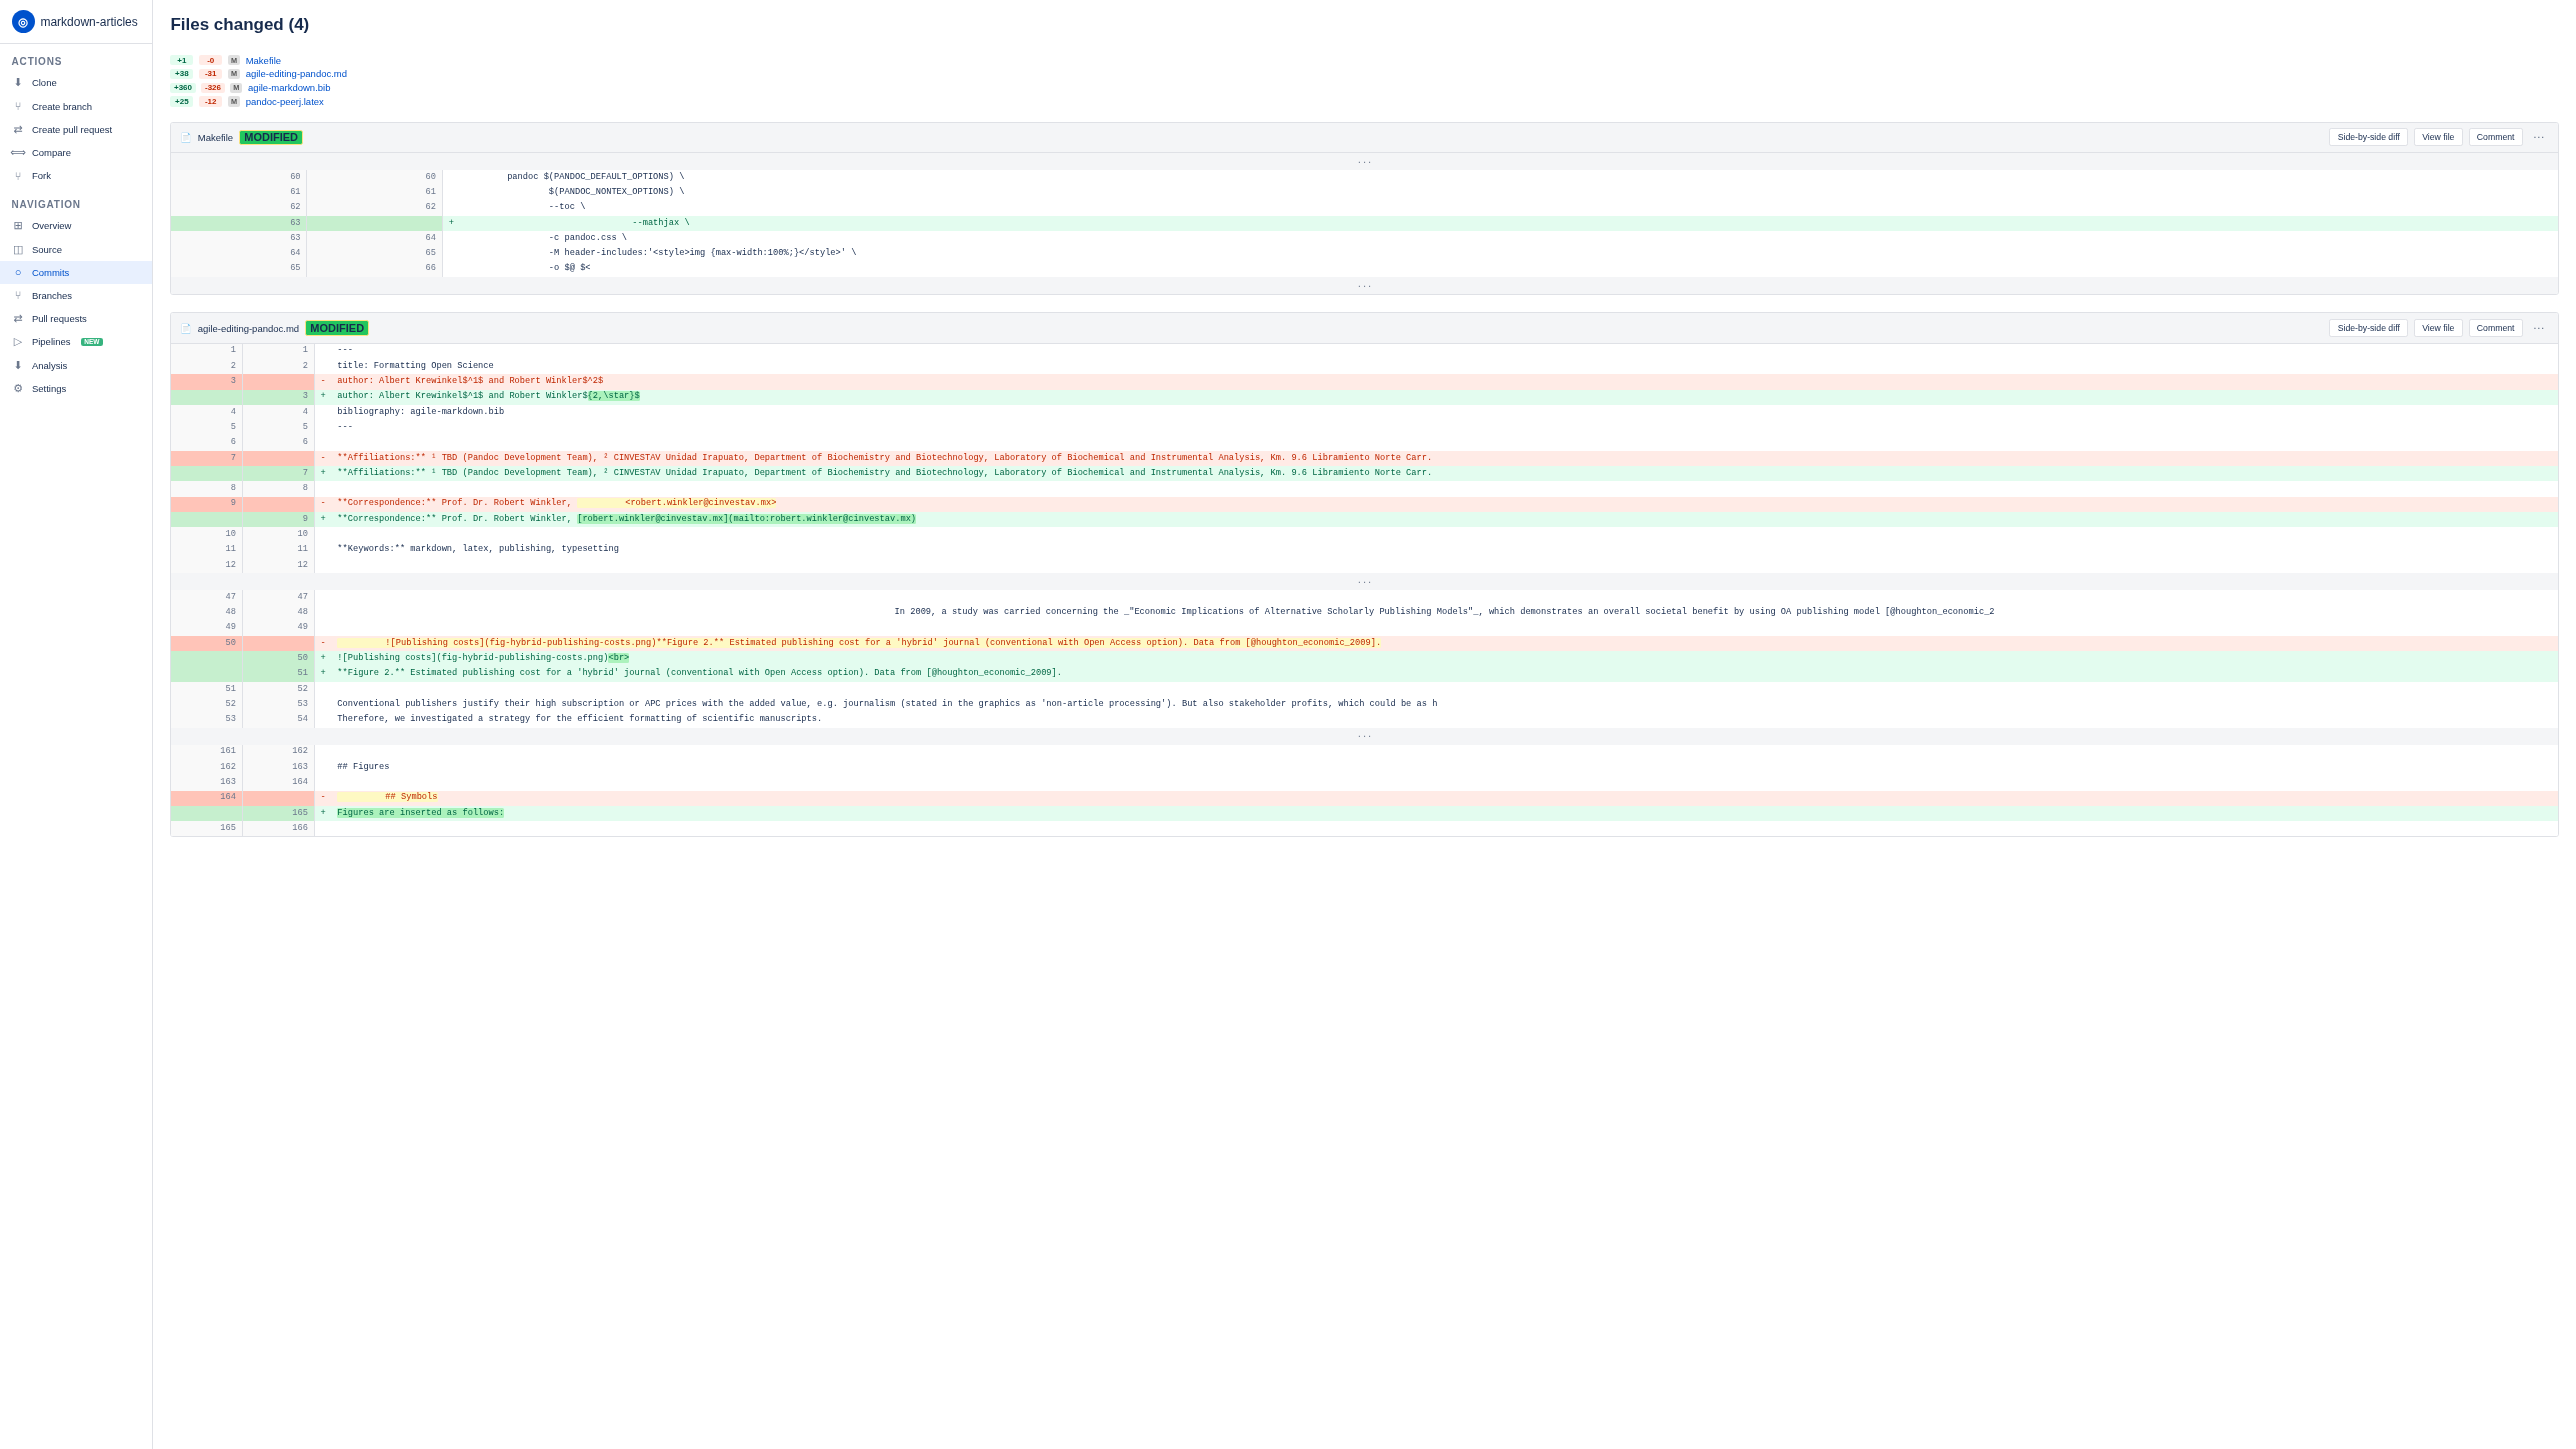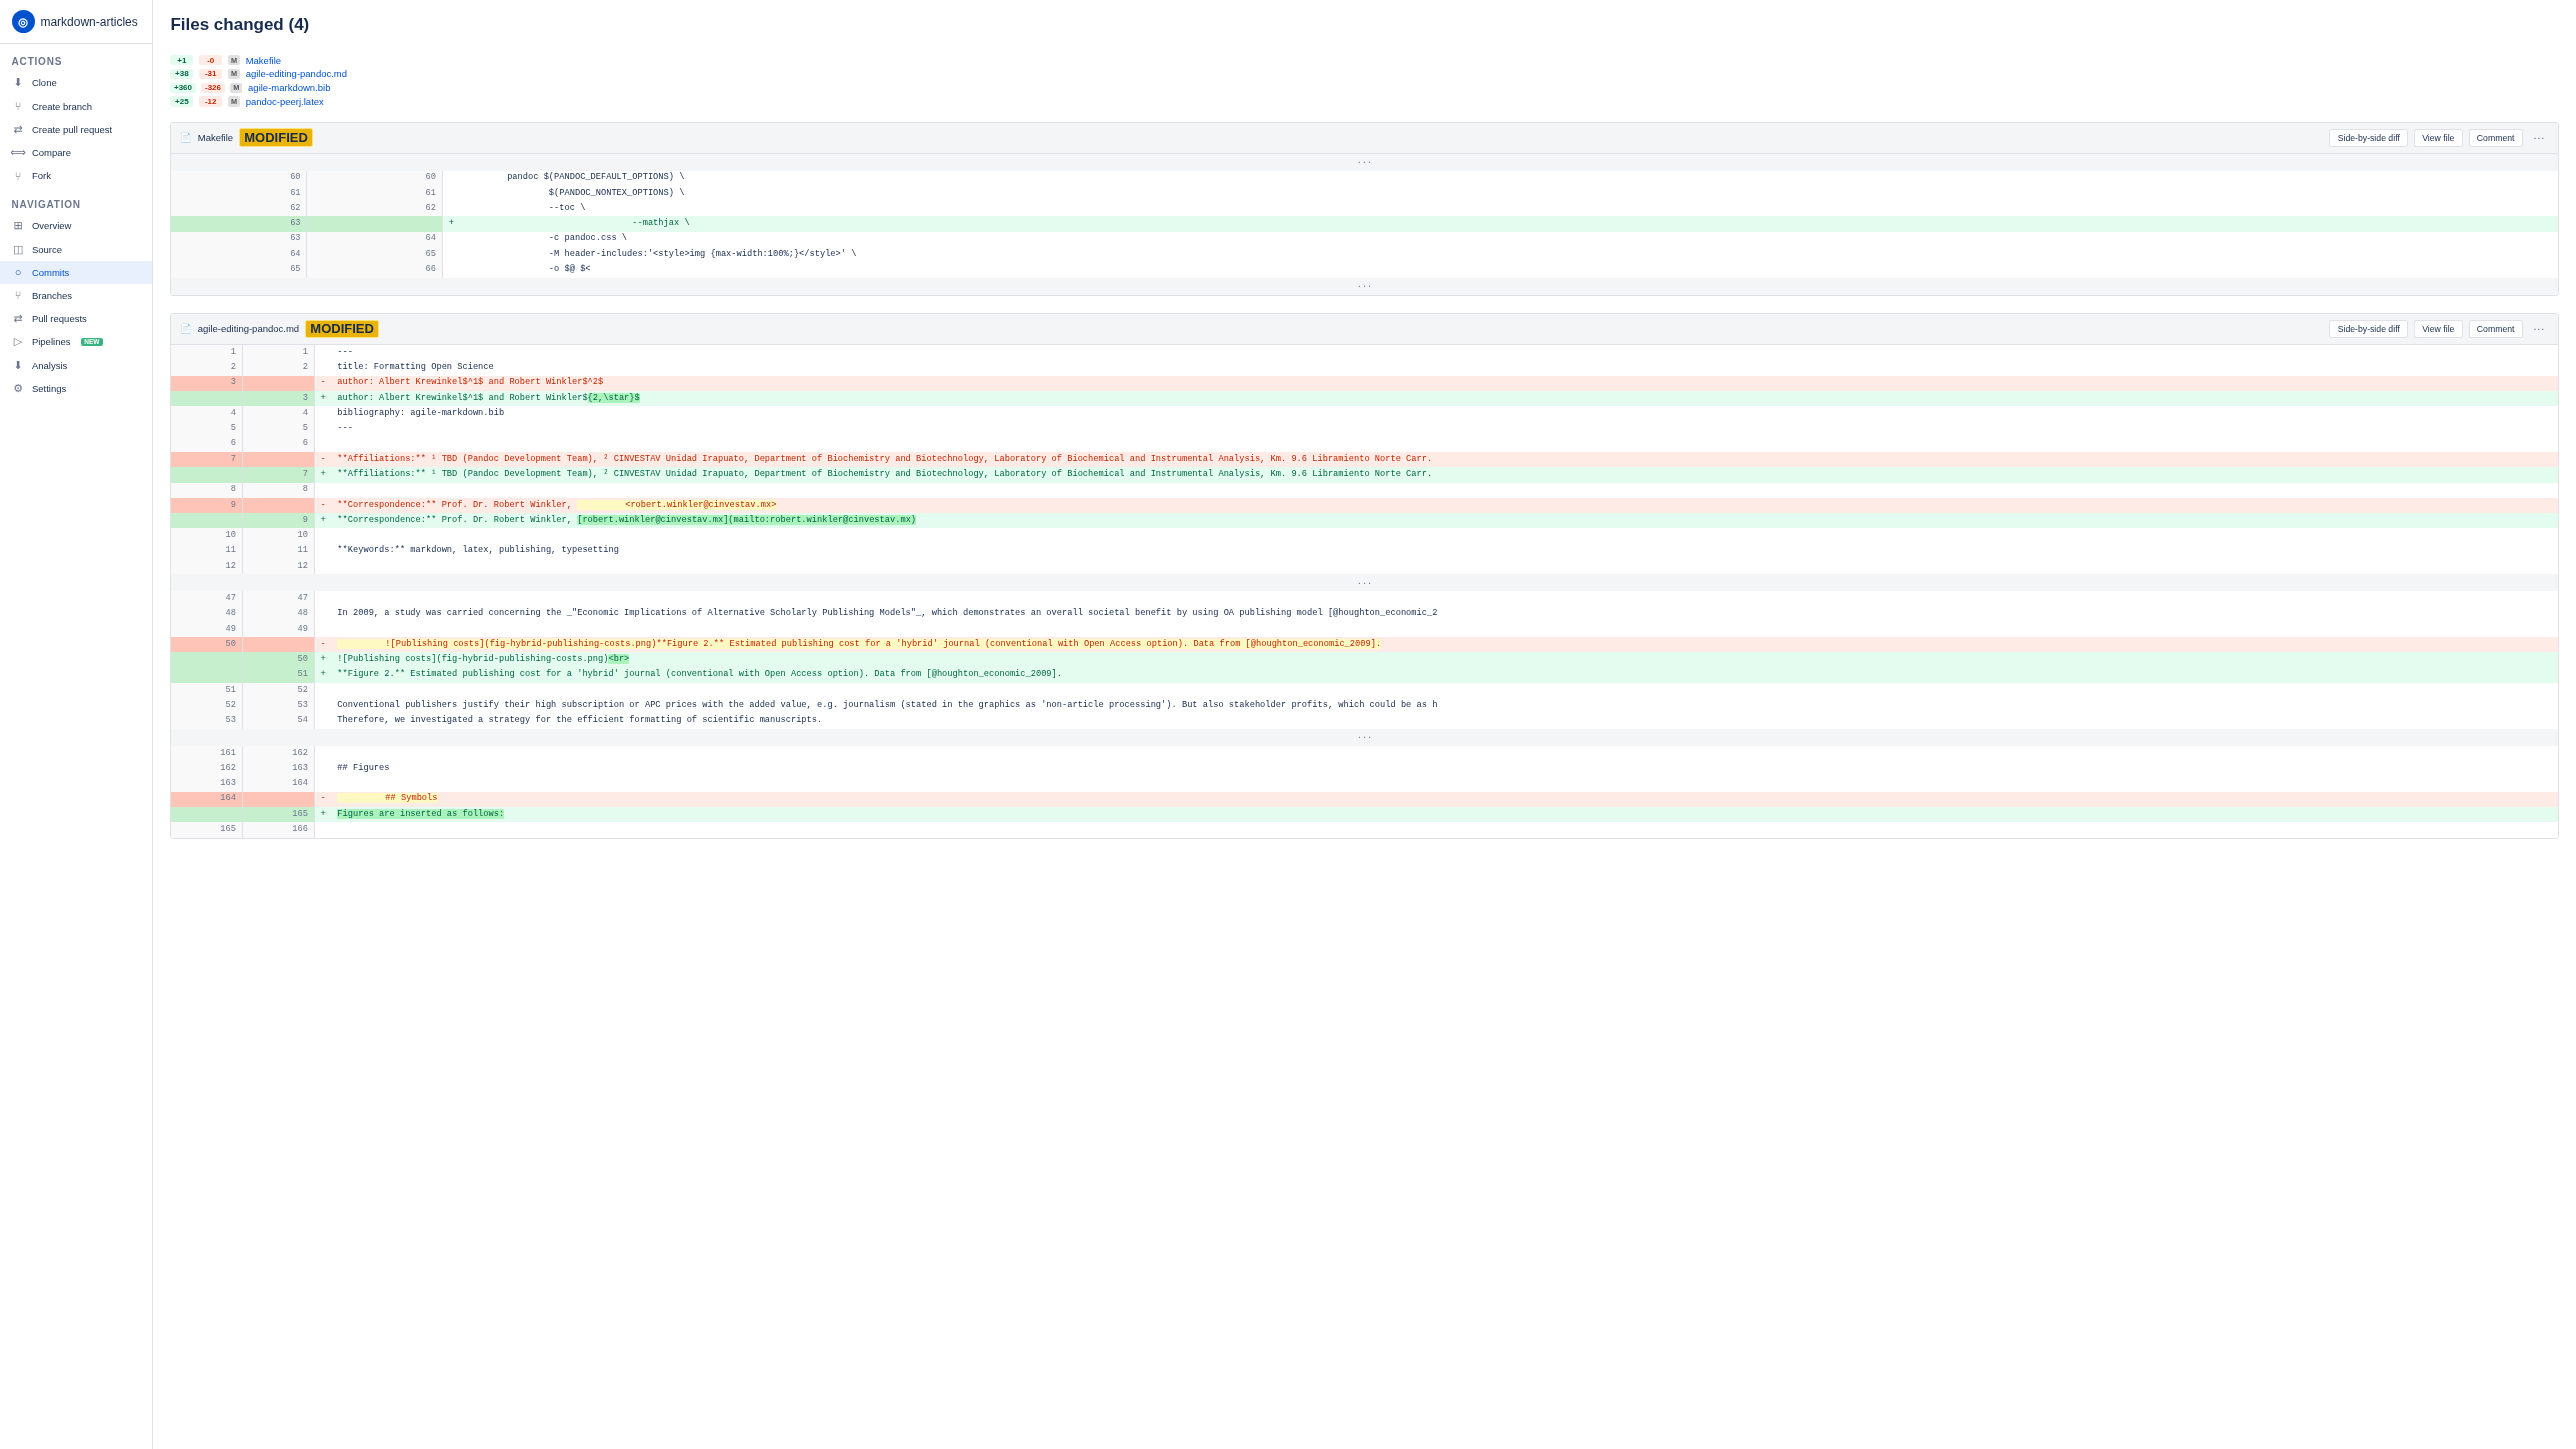--- a/index.html
+++ b/index.html
@@ -130,23 +130,23 @@
     }
     .diff-block-title {
       display: flex;
       align-items: center;
       gap: 5.8px;
       font-size: 9.5px;
       font-weight: 500;
       color: #172b4d;
     }
     .modified-badge {
-      background: #eab308;
+      background: #22c55e;
       color: #172b4d;
-      font-size: 13px;
+      font-size: 11px;
       font-weight: 600;
       padding: 0.7px 4.4px;
       border-radius: 2.2px;
       border: 0.7px solid #ffe380;
     }
     .diff-block-actions {
       display: flex;
       align-items: center;
       gap: 5.8px;
       padding-left: 24px;
@@ -490,21 +490,21 @@
         <tr class="line-context">
           <td class="line-num">47</td>
           <td class="line-num">47</td>
           <td class="diff-marker"> </td>
           <td> </td>
         </tr>
         <tr class="line-context">
           <td class="line-num">48</td>
           <td class="line-num">48</td>
           <td class="diff-marker"> </td>
-          <td style="white-space:nowrap;overflow:hidden;max-width:872px;">In 2009, a study was carried concerning the _"Economic Implications of Alternative Scholarly Publishing Models"_, which demonstrates an overall societal benefit by using OA publishing model [@houghton_economic_2</td>
+          <td style="white-space:nowrap;overflow:hidden;max-width:872px;text-align:center;">In 2009, a study was carried concerning the _"Economic Implications of Alternative Scholarly Publishing Models"_, which demonstrates an overall societal benefit by using OA publishing model [@houghton_economic_2</td>
         </tr>
         <tr class="line-context">
           <td class="line-num">49</td>
           <td class="line-num">49</td>
           <td class="diff-marker"> </td>
           <td> </td>
         </tr>
         <tr class="line-remove">
           <td class="line-num">50</td>
           <td class="line-num"></td>

